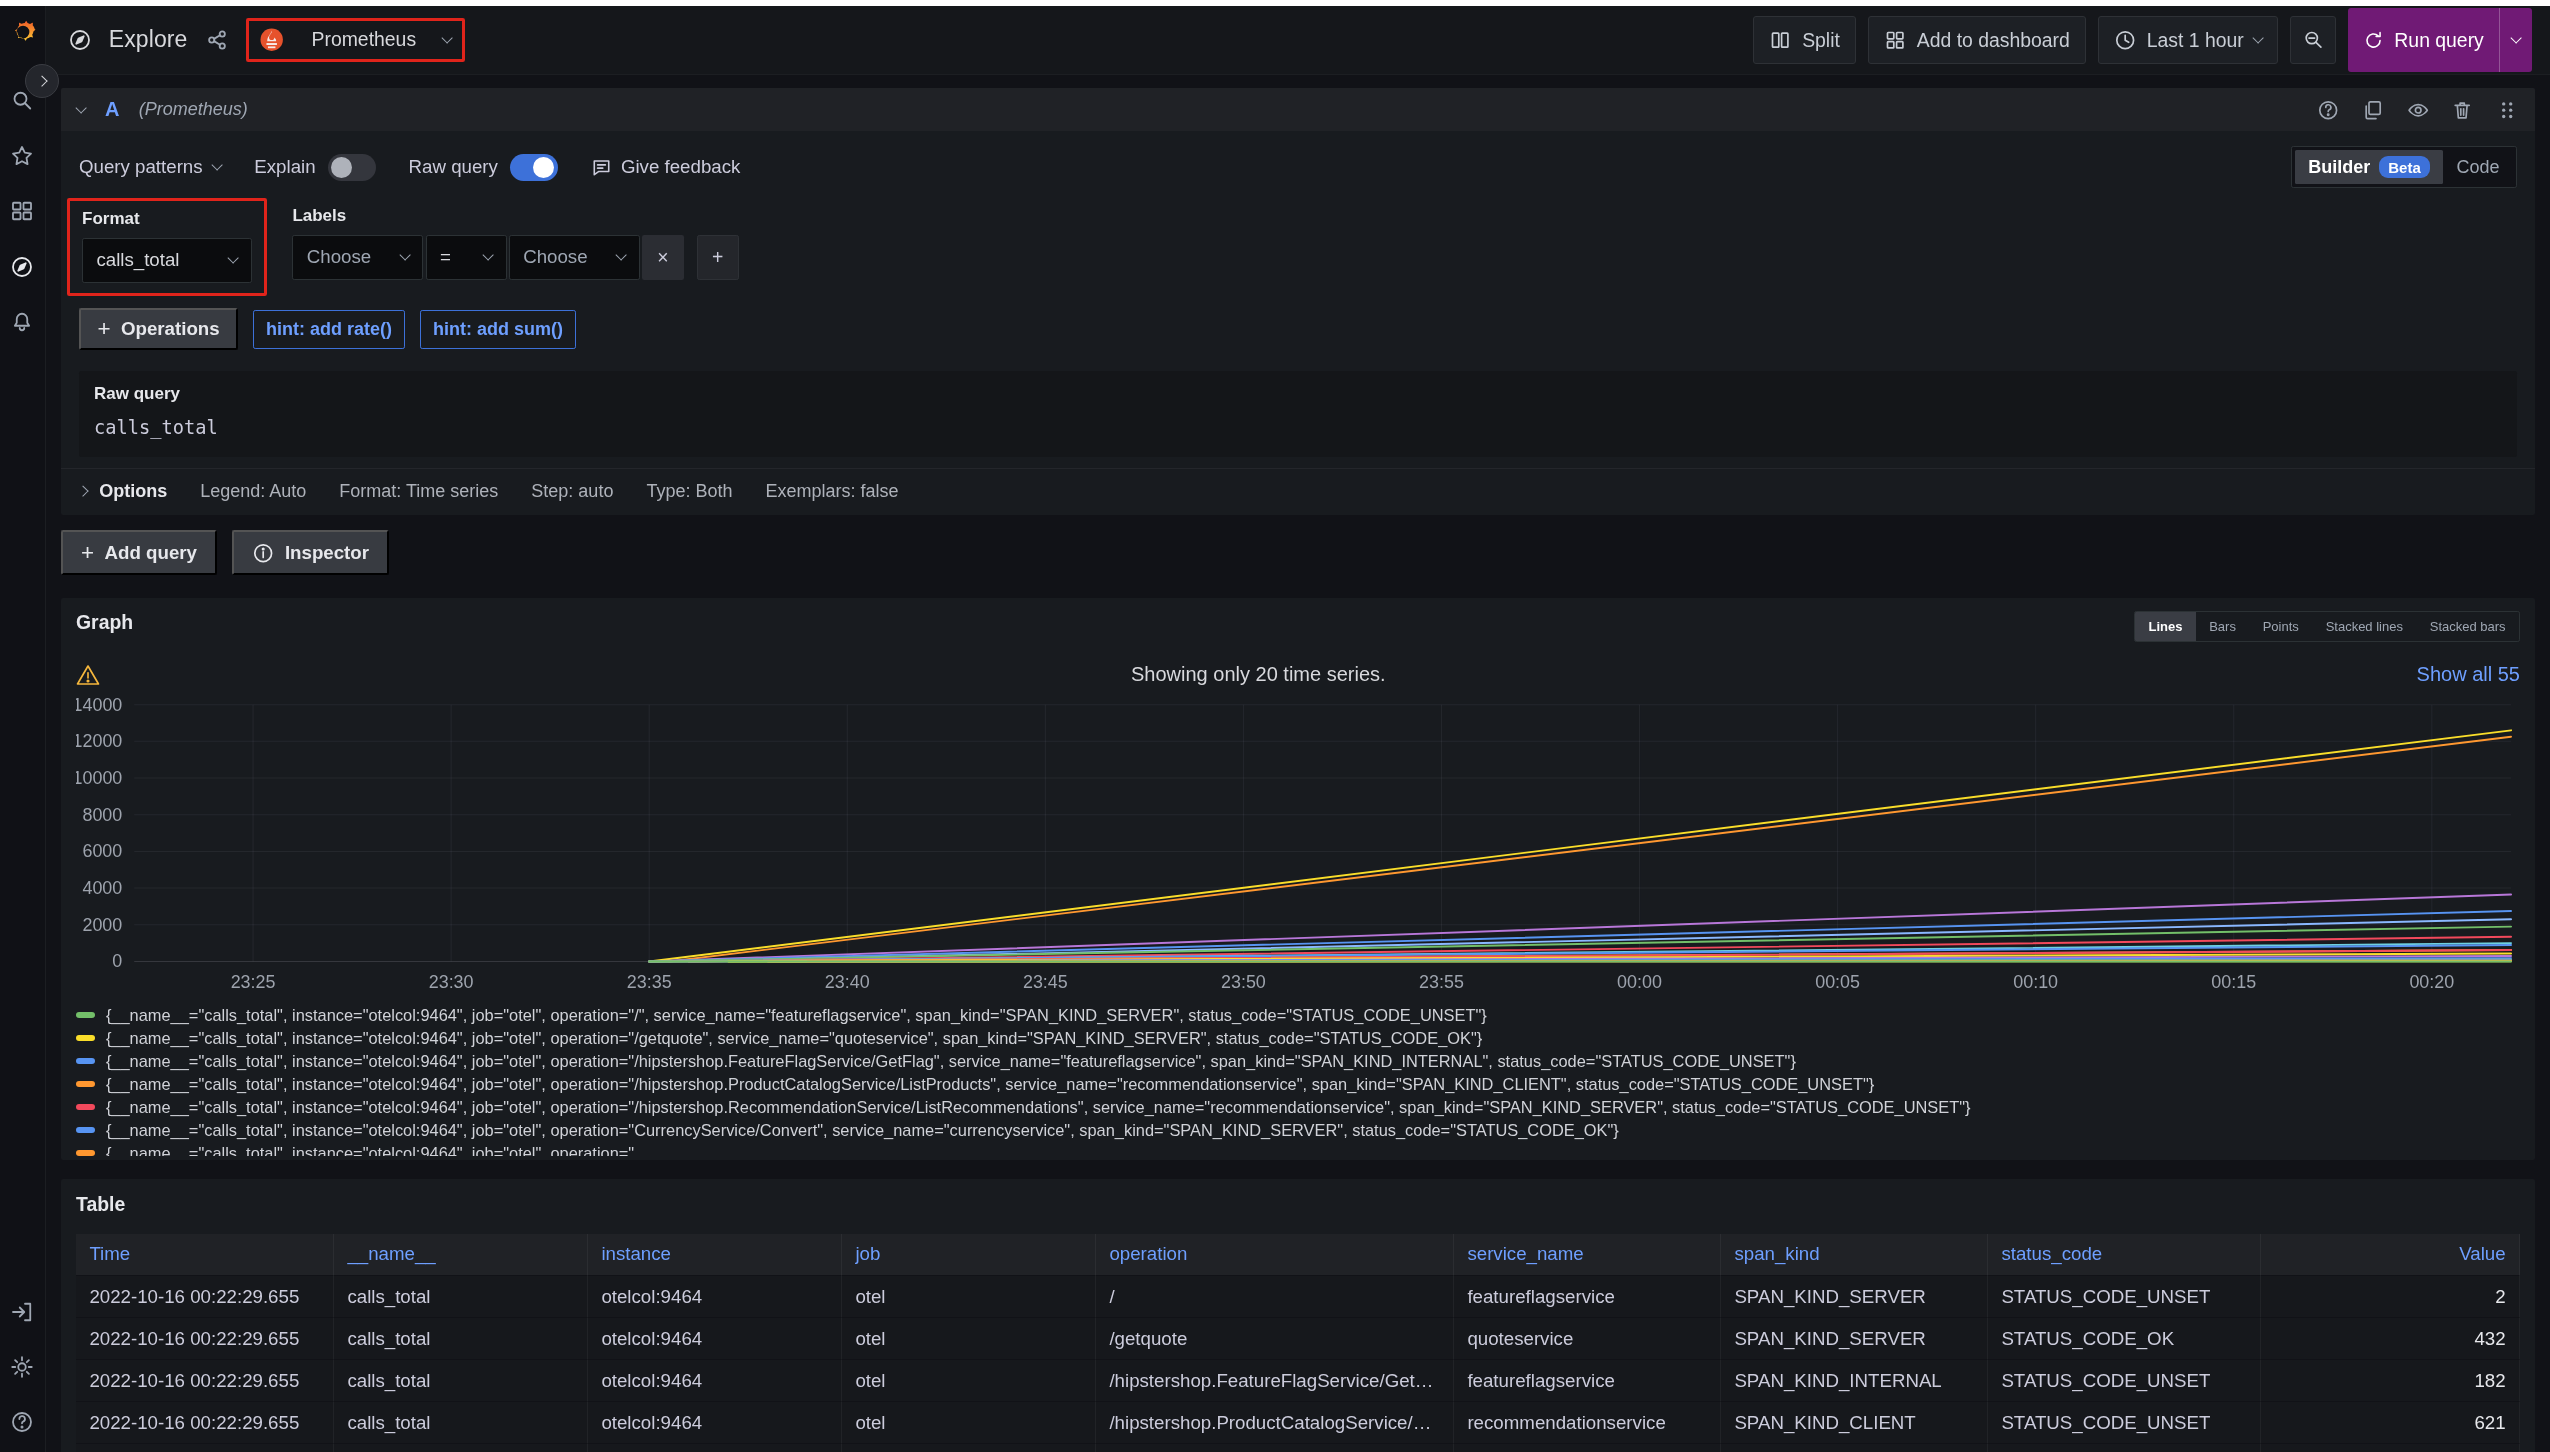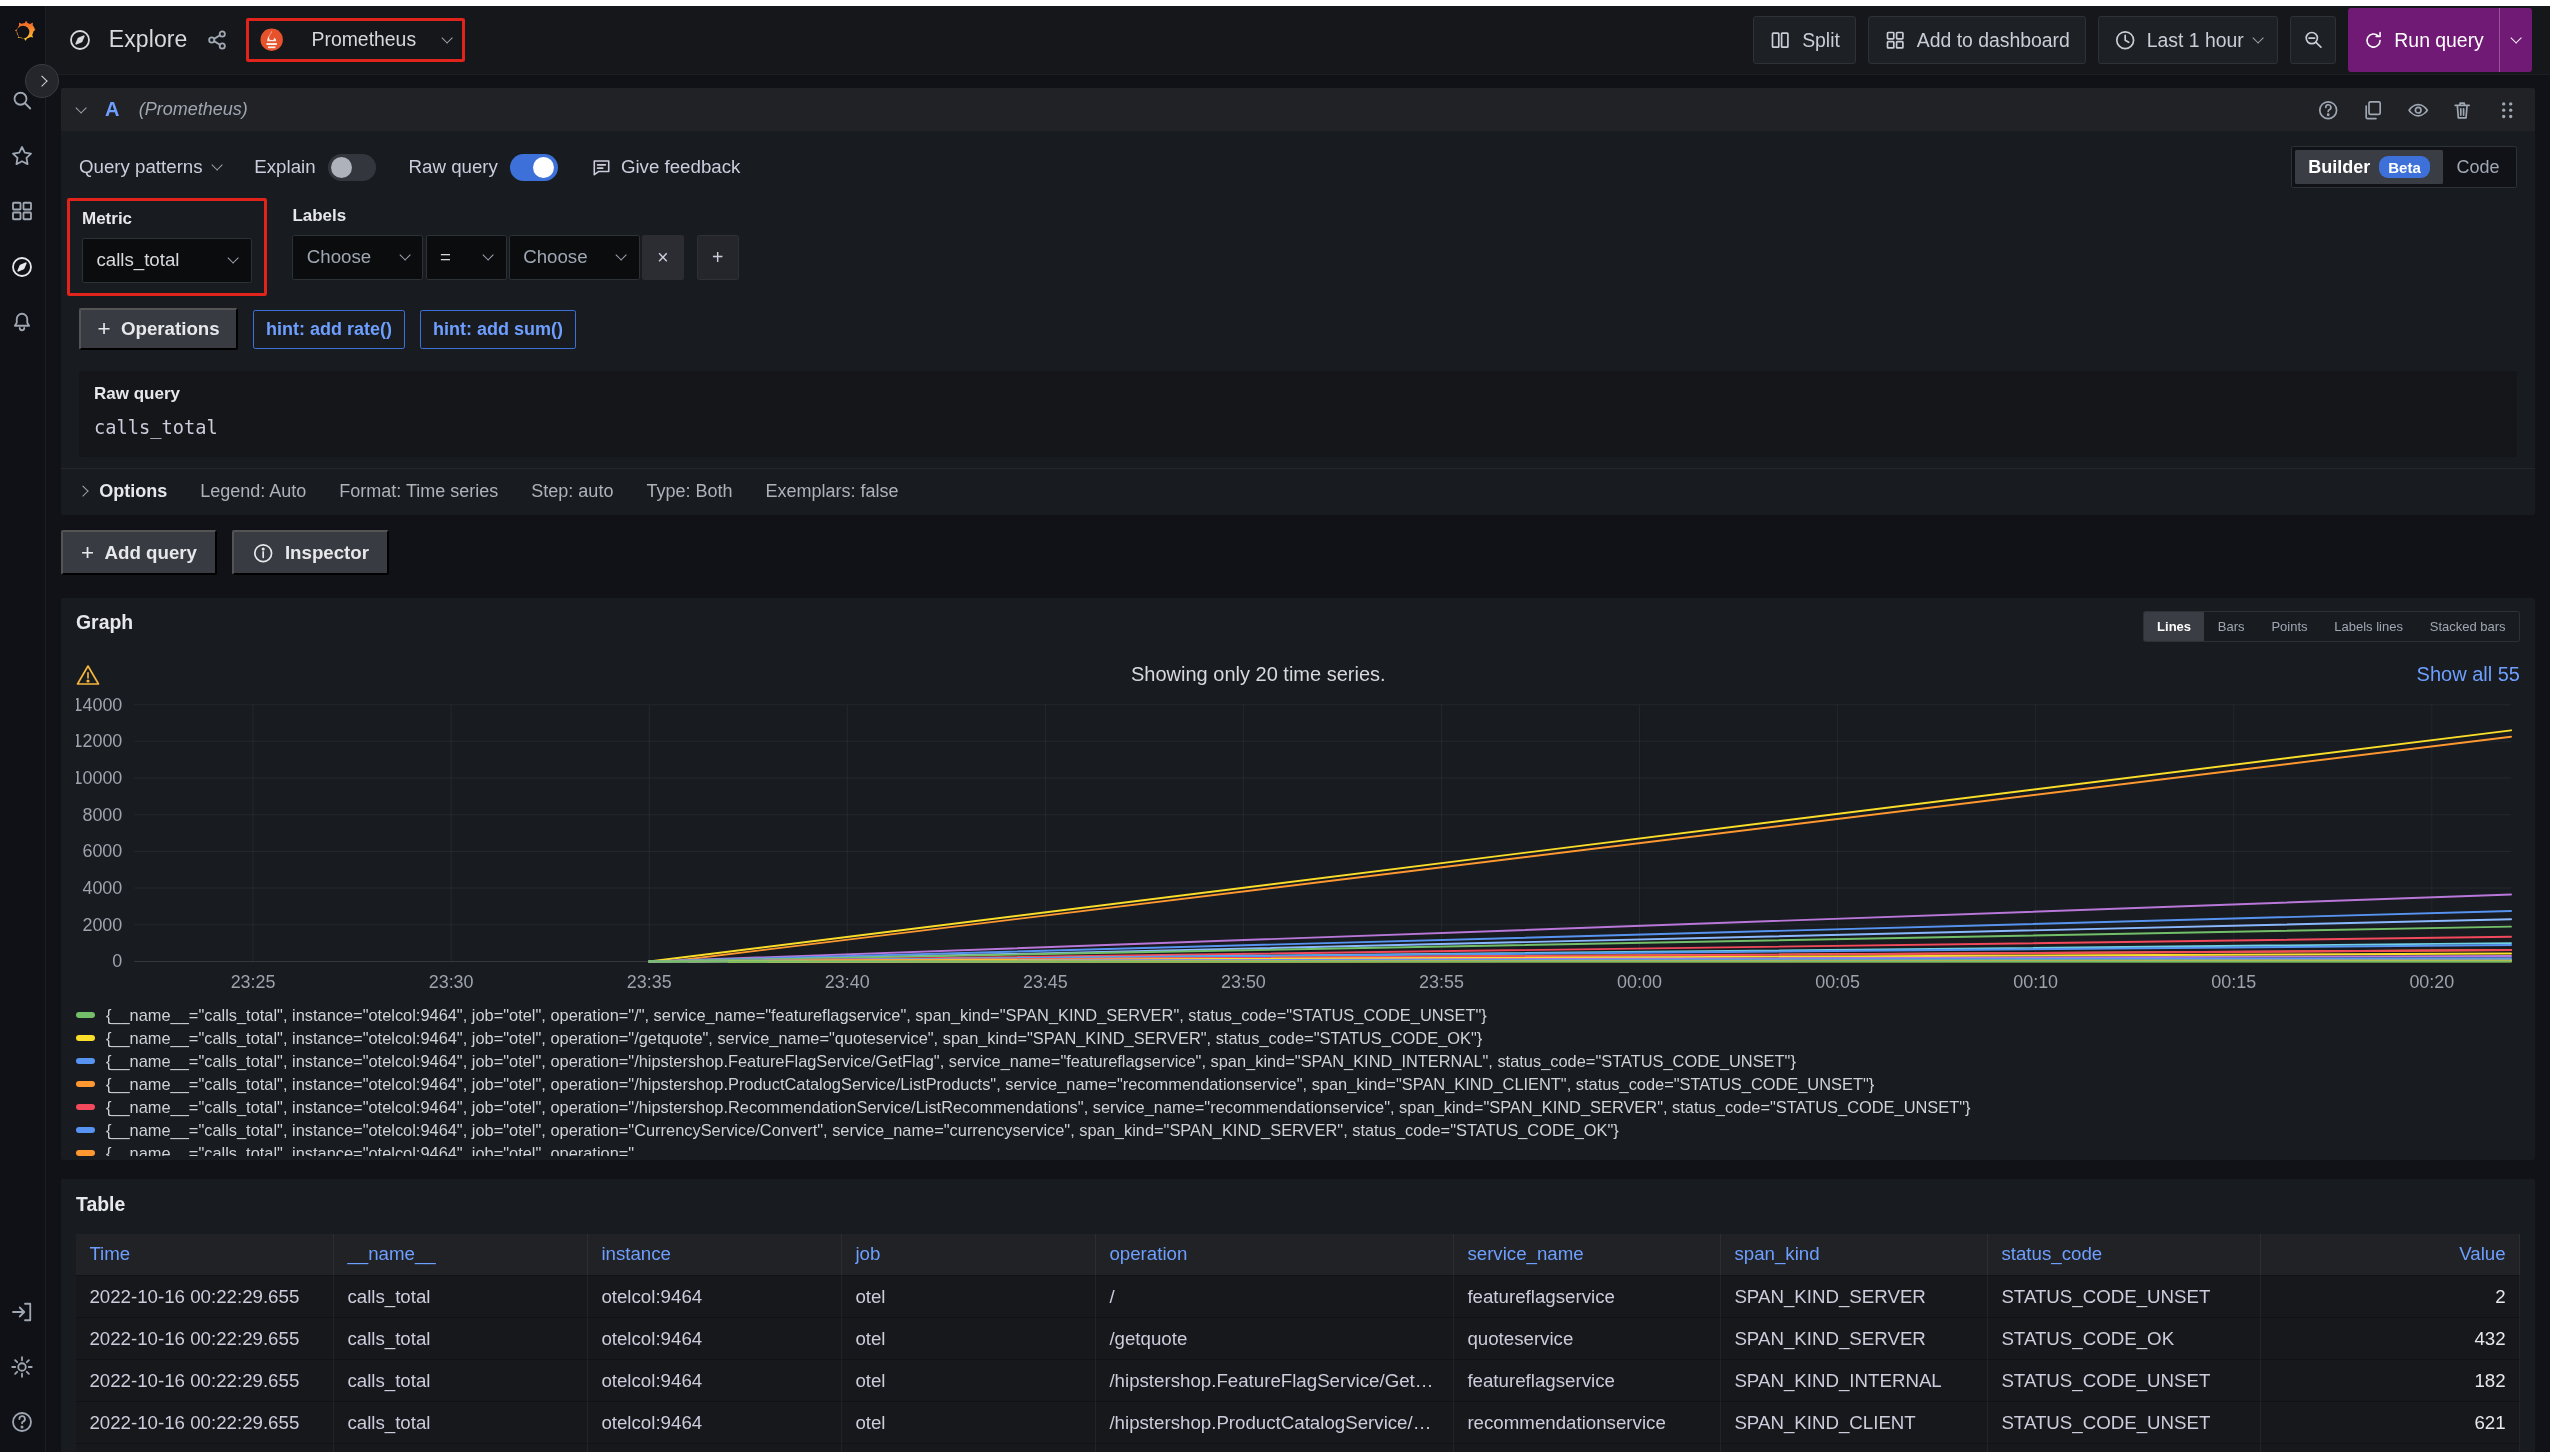--- a/index.html
+++ b/index.html
@@ -364,21 +364,21 @@
           <span class="beta-badge">Beta</span>
         </div>
         <div class="bt-seg">
           <span>Code</span>
         </div>
       </div>
     </div>
 
     <div class="metric-row">
       <div class="red-frame-metric">
-        <span class="field-label">Metric</span>
+        <span class="field-label">Format</span>
         <div class="select" style="min-width:170px;">
           <span>calls_total</span>
           <span class="chev" style="margin-left:auto;"></span>
         </div>
       </div>
       <div>
         <span class="field-label">Labels</span>
         <div class="label-group">
           <div class="select" style="min-width:131px;">
             <span style="color:#9fa7b3;">Choose</span>
@@ -440,21 +440,21 @@
     </button>
   </div>
 
   <section class="graph-panel">
     <div class="graph-header">
       <span class="panel-title">Graph</span>
       <div class="graph-modes" id="graph-modes">
           <div class="gmode active">Lines</div>
           <div class="gmode">Bars</div>
           <div class="gmode">Points</div>
-          <div class="gmode">Labels lines</div>
+          <div class="gmode">Stacked lines</div>
           <div class="gmode">Stacked bars</div>
         </div>
     </div>
     <div class="graph-warning">
       <svg viewBox="0 0 32 32" style="width:24px;height:24px;stroke:#f5b73d;fill:none;stroke-width:2.2;stroke-linejoin:round;">
         <path d="M16 4L30 28H2z"></path>
           <line x1="16" y1="13" x2="16" y2="20" stroke-linecap="round"></line>
           <circle cx="16" cy="24" r="1" fill="#f5b73d"></circle>
       </svg>
       <span>Showing only 20 time series.</span>

